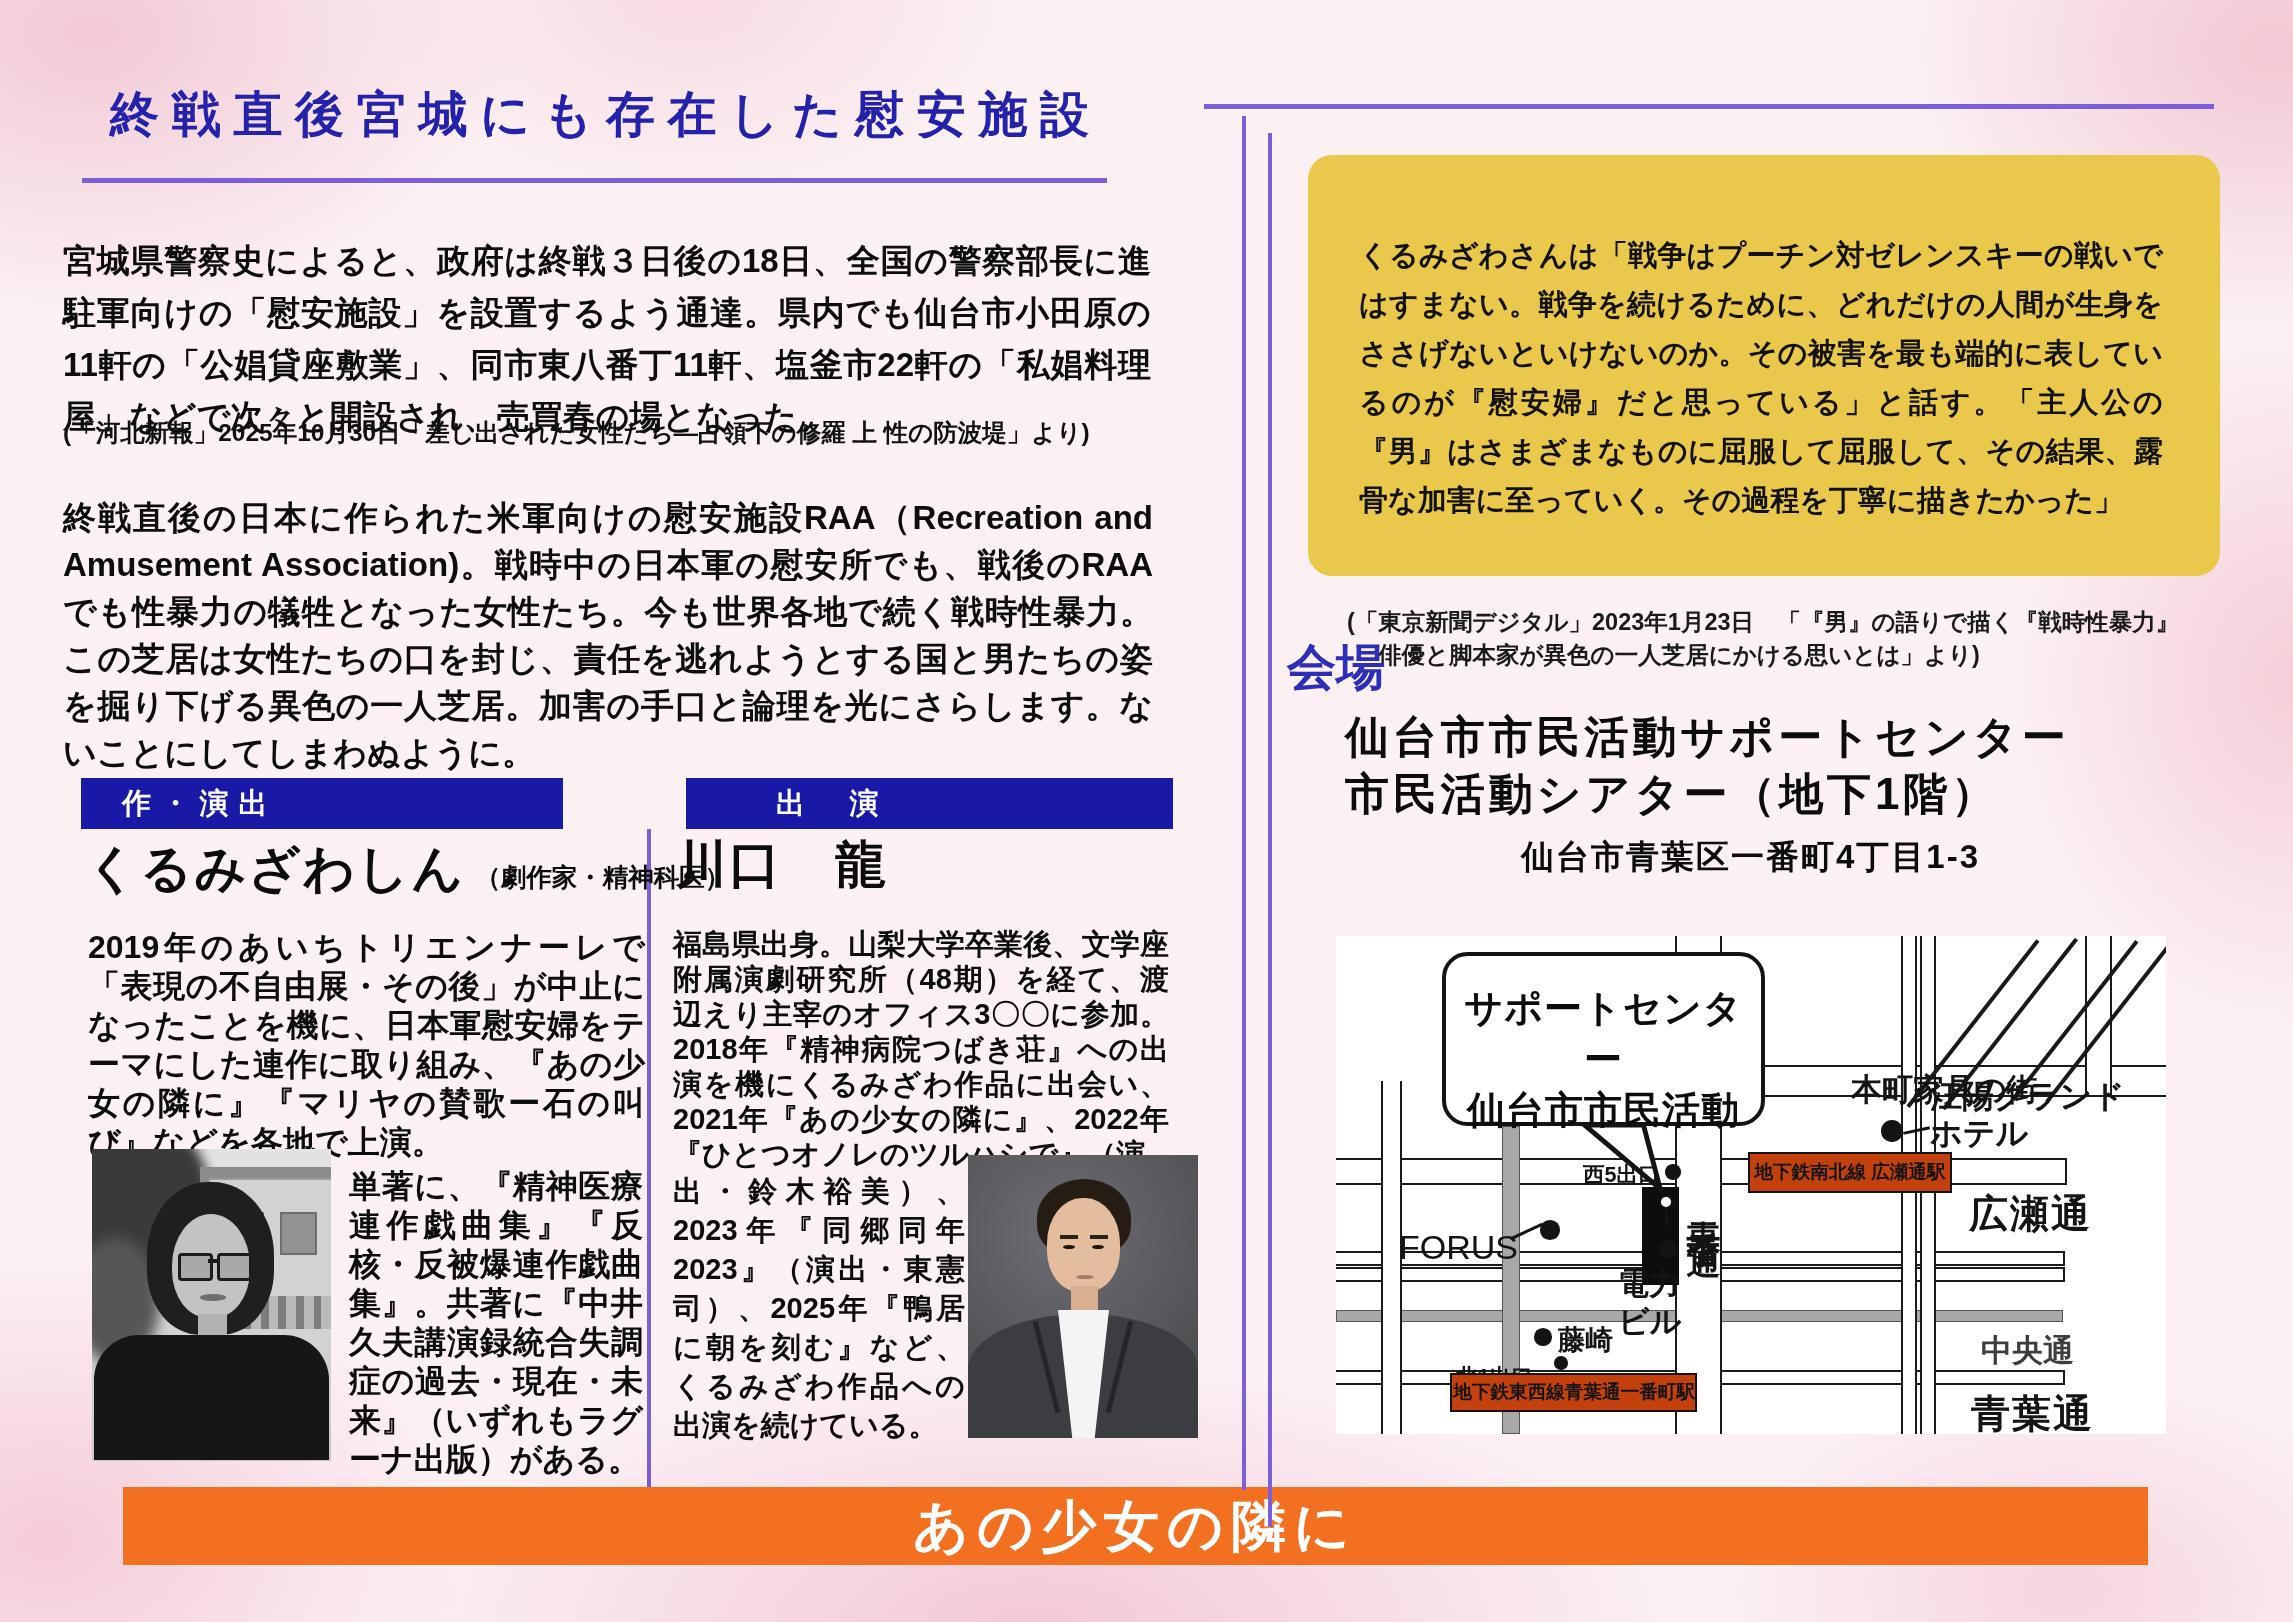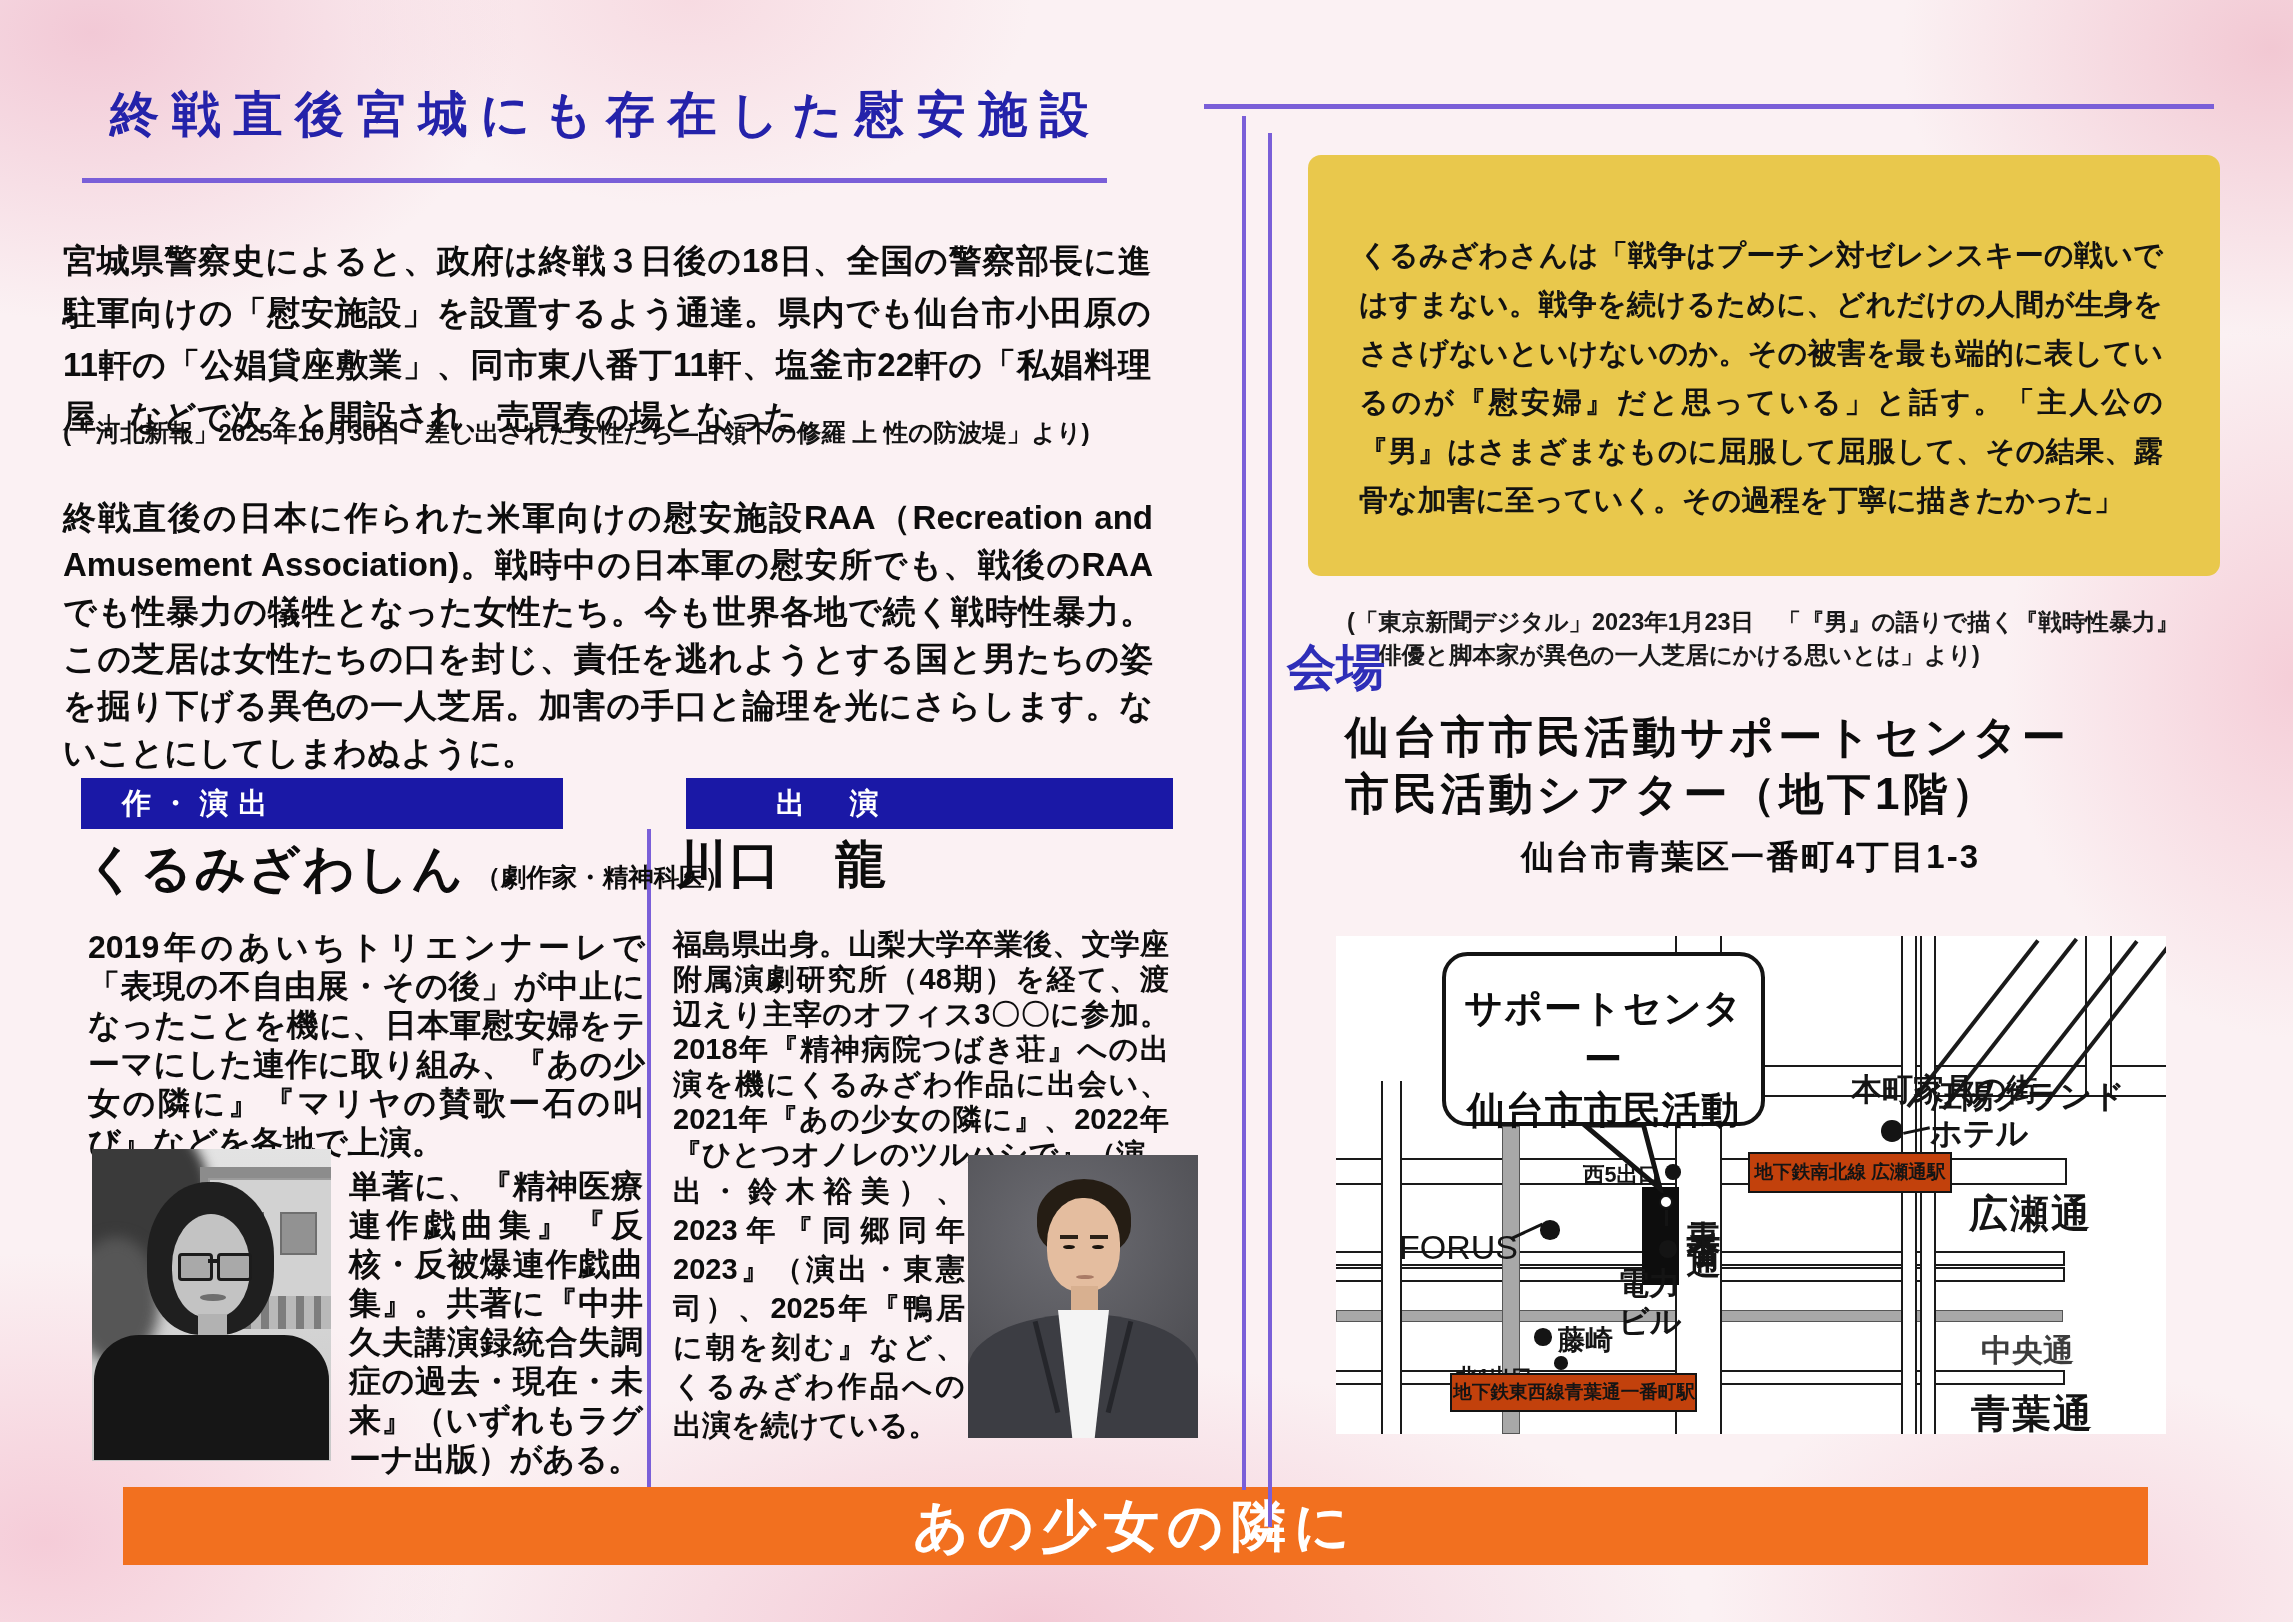--- a/index.html
+++ b/index.html
@@ -20,21 +20,21 @@
   .title-underline{left:82px;top:178px;width:1025px;height:4.9px;background:#7a5fd8;}
   .topline{left:1204px;top:104px;width:1010px;height:4.9px;background:#7a5fd8;}
   .vline{width:3.9px;background:#7a5fd8;z-index:6;}
   .divider-left{left:647px;top:829px;width:3.9px;height:684px;background:#7a5fd8;}
   
   .para{color:#0d0d0d;font-weight:700;text-align:justify;}
   .para1{left:63px;top:202px;width:1088px;font-size:33px;line-height:52px;}
   .src1{left:63px;top:416px;font-size:24.5px;font-weight:700;color:#111;}
   .para2{left:63px;top:461px;width:1090px;font-size:33px;line-height:47px;}
   
-  .quote-box{left:1308px;top:155px;width:912px;height:421px;background:#e9c84c;border-radius:13px;}
+  .quote-box{left:1308px;top:155px;width:912px;height:421px;background:#e9c84c;border-radius:24px;}
   .quote-text{position:absolute;left:51px;top:47px;width:804px;font-size:29px;line-height:49px;
     font-weight:700;color:#121212;text-align:justify;}
   .quote-src{position:absolute;left:39px;top:451px;font-size:23.5px;line-height:33px;font-weight:700;color:#1a1a1a;}
   .quote-src .l2{padding-left:31px;}
   
   .role-banner{background:#1a18a6;height:51px;color:#fff;font-size:29px;font-weight:800;
     letter-spacing:9.8px;line-height:51px;}
   .banner-author{left:81px;top:778px;width:482px;padding-left:41px;box-sizing:border-box;}
   .banner-cast{left:686px;top:778px;width:487px;padding-left:90px;box-sizing:border-box;letter-spacing:7.8px;}
   .name-line{display:flex;align-items:baseline;color:#0c0c0c;}

